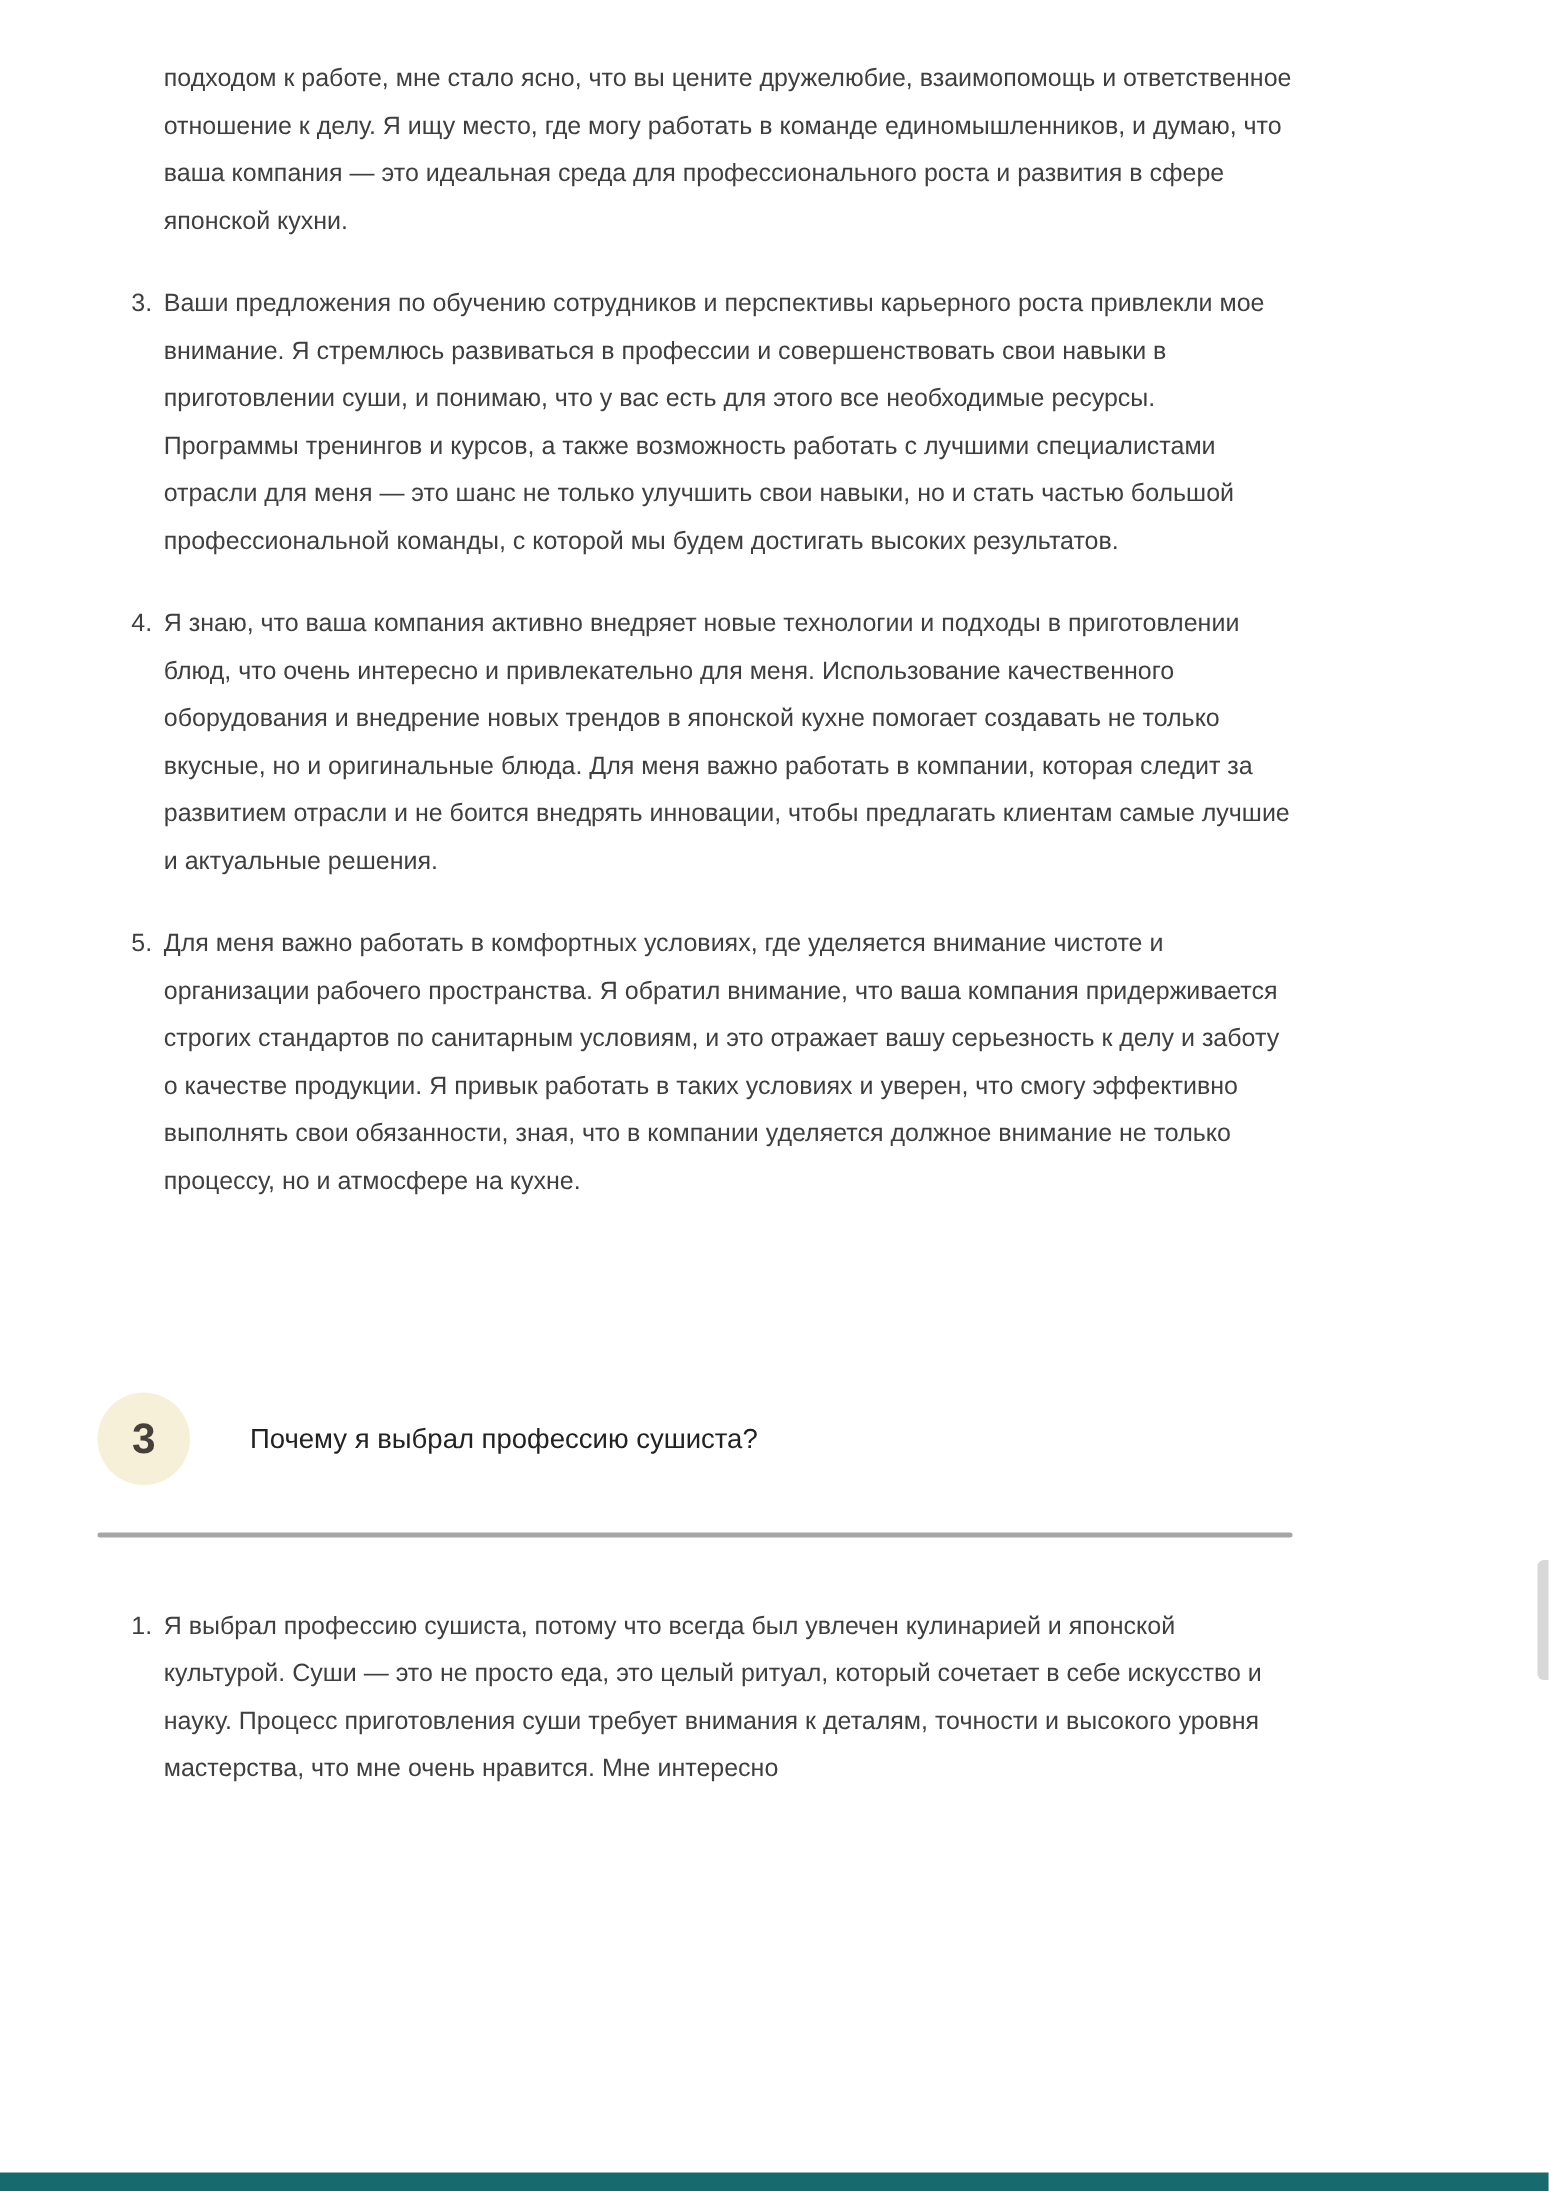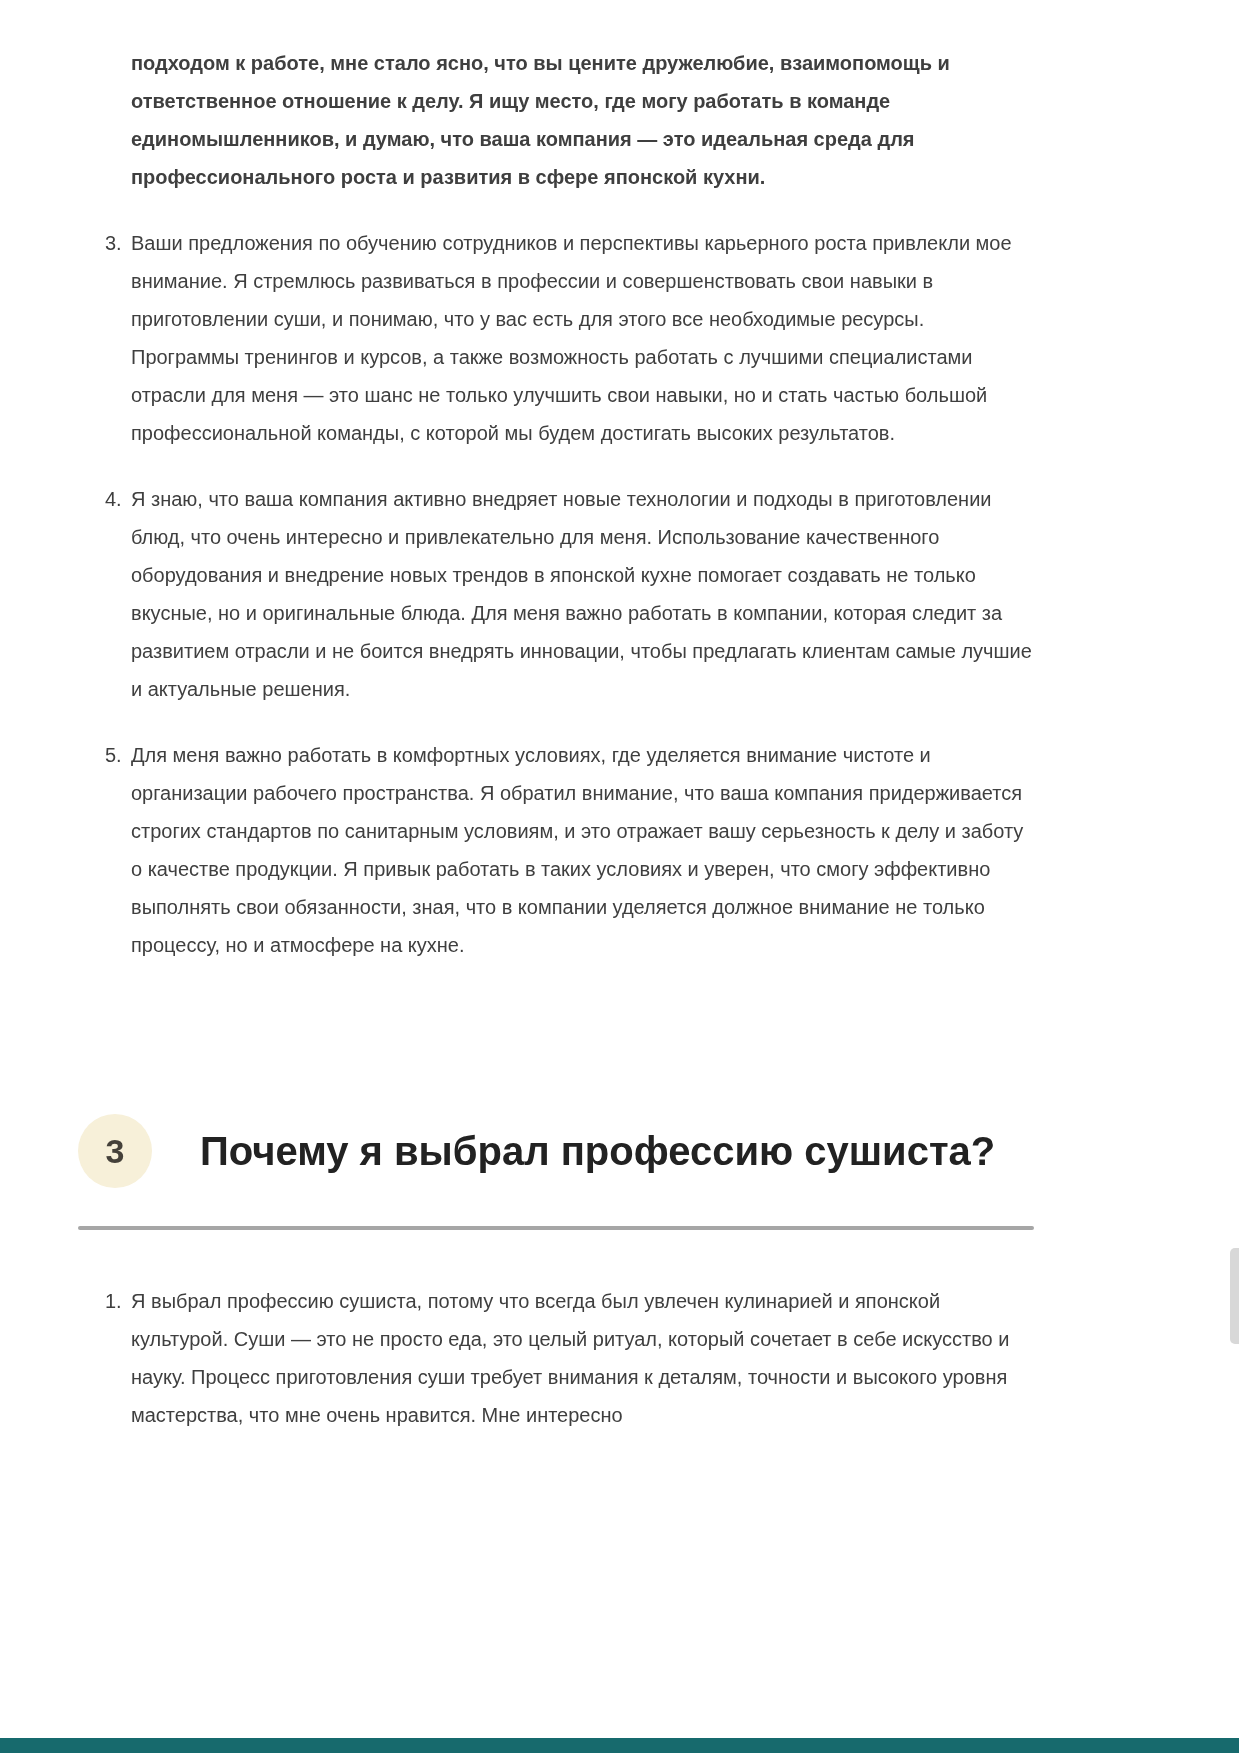--- a/index.html
+++ b/index.html
@@ -21,21 +21,20 @@
     padding: 44px 205px 0 105px;
   }
   .body-text {
     font-size: 20px;
     line-height: 38px;
     color: #3f3f3f;
     margin: 0;
   }
   .continued {
     padding-left: 26px; 
-    font-weight: bold;
   }
   .list-item {
     display: flex;
     align-items: flex-start;
     margin-top: 28px;
   }
   .list-item .num {
     flex: 0 0 26px;
     width: 26px;
     font-size: 20px;
@@ -66,23 +65,23 @@
     background: #f7f0d9;
     display: flex;
     align-items: center;
     justify-content: center;
     font-size: 34px;
     font-weight: 700;
     color: #45413a;
   }
   .section-title {
     margin: 0 0 0 48px;
-    font-size: 40px;
+    font-size: 22px;
     line-height: 40px;
-    font-weight: 700;
+    font-weight: 400;
     color: #222222;
   }
   .divider {
     height: 4px;
     background: #a6a6a6;
     margin: 38px 0 0 -27px;
     border-radius: 2px;
   }
   .section-list {
     margin-top: 52px;

